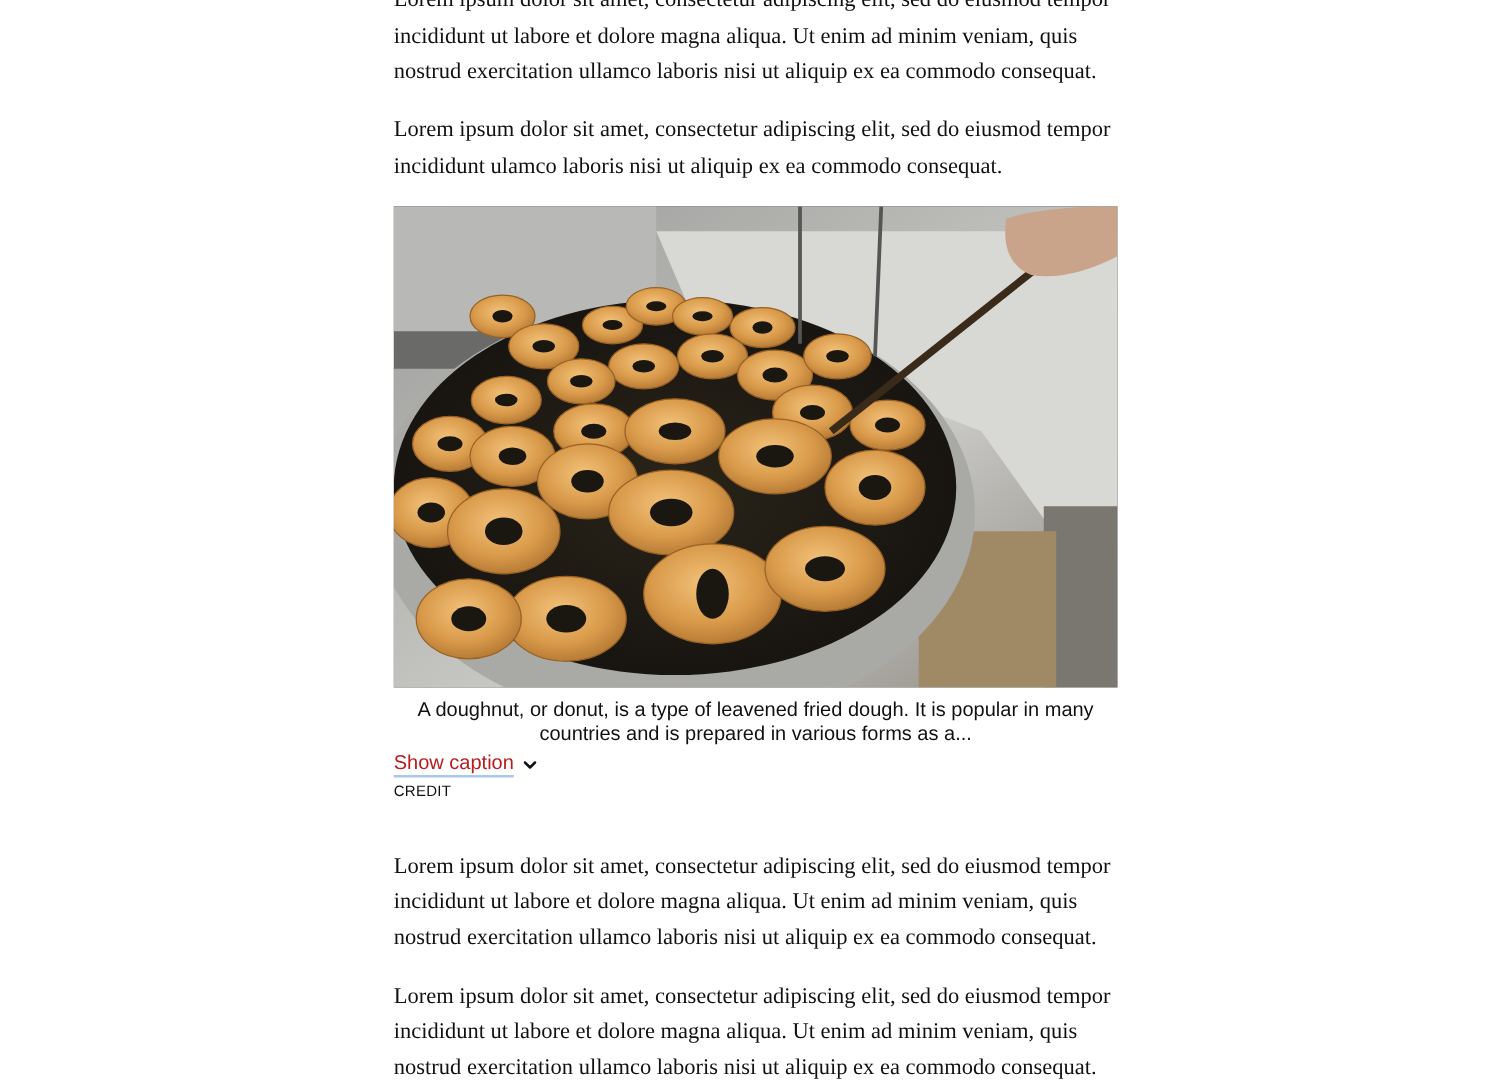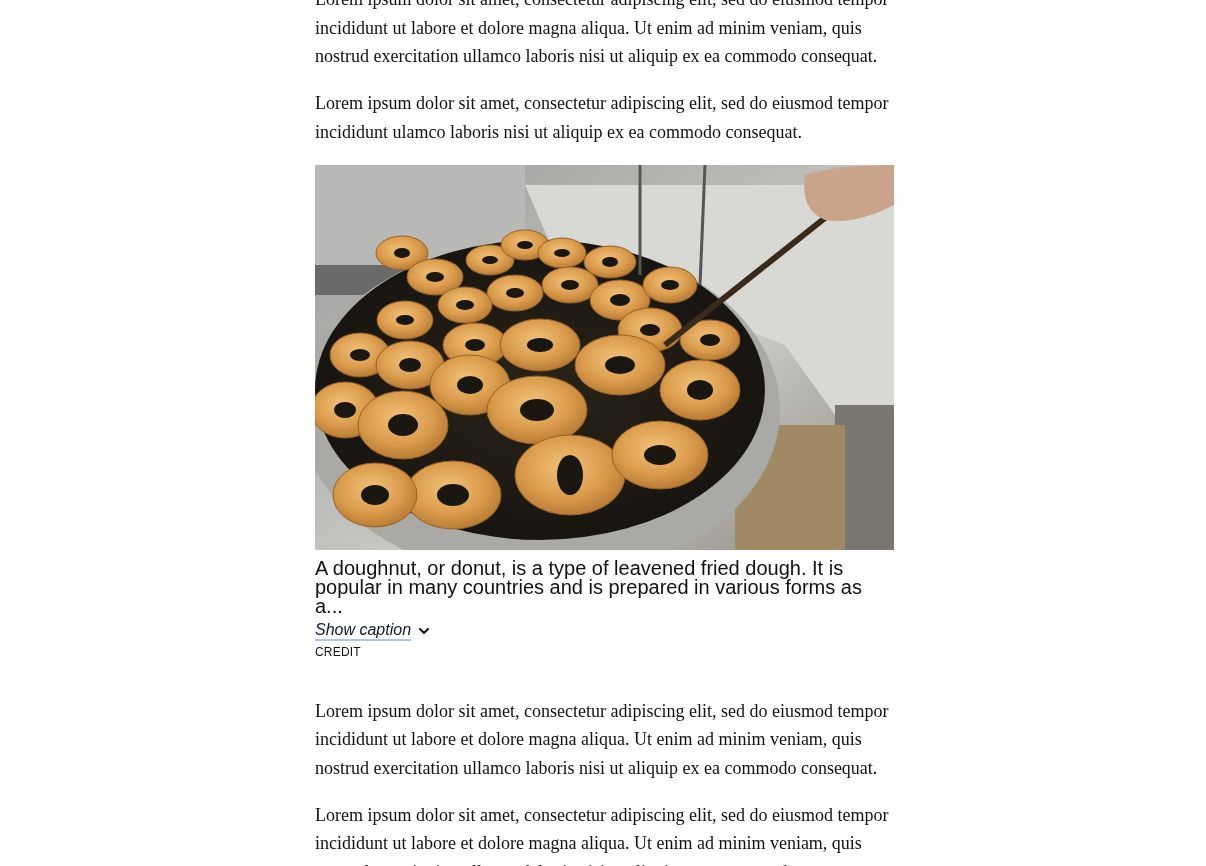--- a/index.html
+++ b/index.html
@@ -33,39 +33,39 @@
     .photo {
       position: relative;
       width: 579px;
       height: 385px;
       overflow: hidden;
       background: #6e6a63;
     }
     .photo svg { display: block; }
     .caption {
       font-family: "Liberation Sans", sans-serif;
-      font-size: 20px;
+      font-size: 16px;
       line-height: 19px;
       color: #111111;
       margin: 9px 0 0 0;
+      text-align: center;
     }
     .show-caption {
       display: inline-flex;
       align-items: center;
       gap: 6px;
       margin-top: 5px;
       font-family: "Liberation Sans", sans-serif;
       font-size: 16px;
       line-height: 20px;
-      color: #0f172a;
+      color: #b91c1c;
       cursor: pointer;
       background: none;
       border: none;
       padding: 0;
-      font-style: italic;
     }
     .show-caption .label {
       border-bottom: 2px solid #a9c8ec;
       line-height: 18px;
     }
     .chev {
       display: inline-block;
       width: 14px;
       height: 14px;
     }

